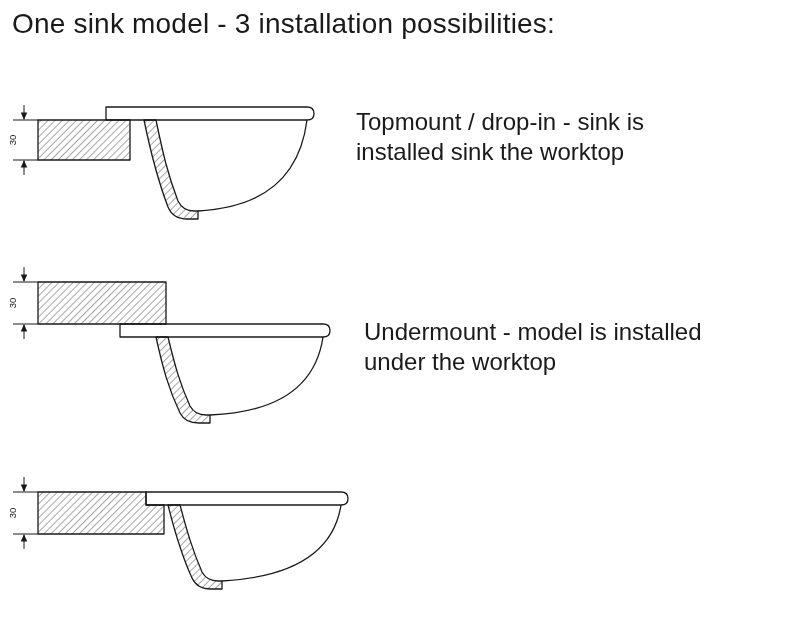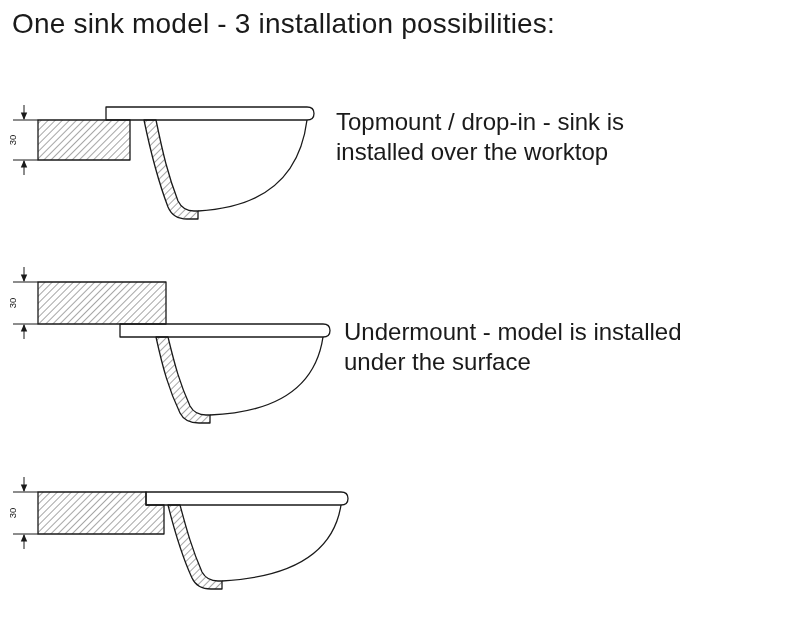--- a/index.html
+++ b/index.html
@@ -1,21 +1,21 @@
 <!DOCTYPE html>
 <html style="--line: #1a1a1a; --hatch: #3a3a3a; --bg: #ffffff;"><head>
 <meta charset="utf-8">
 <style>
   * { margin:0; padding:0; box-sizing:border-box; }
   html,body { background:#fff; }
   body { font-family:"Liberation Sans", sans-serif; }
   .page { position:relative; width:727px; height:621px; background:var(--bg,#ffffff); overflow:hidden; }
   .title { position:absolute; left:12px; top:8px; font-size:28px; font-weight:400;
            color:var(--line,#1a1a1a); letter-spacing:0.2px; }
-  .caption { position:absolute; font-size:24px; line-height:1.26; color:var(--line,#1a1a1a); }
+  .caption { position:absolute; font-size:24px; line-height:1.26; color:var(--line,#1a1a1a);margin-left:20px; }
   .diagram { position:absolute; }
   .ln   { fill:none; stroke:var(--line,#1a1a1a); stroke-width:1.3; stroke-linejoin:round; }
   .thin { fill:none; stroke:var(--line,#1a1a1a); stroke-width:1; }
   .hatched { stroke:var(--line,#1a1a1a); stroke-width:1.3; stroke-linejoin:round; }
   .arrow { fill:var(--line,#1a1a1a); stroke:none; }
   .dim-text { font-size:9.5px; fill:var(--line,#1a1a1a); font-family:"Liberation Sans",sans-serif; }
   .hline { stroke:var(--hatch,#3a3a3a); stroke-width:0.9; }
 </style>
 </head>
 <body>
@@ -40,21 +40,21 @@
       <text class="dim-text" transform="translate(8,58) rotate(-90)" text-anchor="middle">30</text>
     </g>
     <path class="hatched" fill="url(#hatch1)" d="M30,38 H122 V78 H30 Z"></path>
     <path class="ln" d="M98,38 V25 H299 Q306,25 306,31.5 Q306,38 299,38 Z"></path>
     <path class="hatched" fill="url(#hatch1)" d="M136,38 C143,72 149,96 160,125 Q165,137 179,137 H190 V129 H186 Q175,129 170,119 C160,93 155,72 148,38 Z"></path>
     <path class="ln" d="M299,38 Q288,124 190,129"></path>
   </svg>
 
   <div class="caption" style="left:336px; top:107px">
     <span>Topmount / drop-in - sink is</span><br>
-    <span>installed over the worktop</span>
+    <span>installed sink the worktop</span>
   </div>
 
   <svg class="diagram" style="left:8px; top:262px" width="345" height="178" viewBox="0 0 345 178">
     <defs>
       <pattern id="hatch2" width="5" height="5" patternUnits="userSpaceOnUse" patternTransform="rotate(45)">
         <line class="hline" x1="0" y1="0" x2="0" y2="5"></line>
       </pattern>
     </defs>
     <g>
       <line class="thin" x1="5" y1="20" x2="30" y2="20"></line>
@@ -66,21 +66,21 @@
       <text class="dim-text" transform="translate(8,41) rotate(-90)" text-anchor="middle">30</text>
     </g>
     <path class="hatched" fill="url(#hatch2)" d="M30,20 H158 V62 H30 Z"></path>
     <path class="ln" d="M112,75 V62 H315 Q322,62 322,68.5 Q322,75 315,75 Z"></path>
     <path class="hatched" fill="url(#hatch2)" d="M148,75 C155,107 161,128 172,151 Q177,161 191,161 H202 V153 H198 Q187,153 182,144 C172,122 167,104 160,75 Z"></path>
     <path class="ln" d="M315,75 Q304,149 202,153"></path>
   </svg>
 
   <div class="caption" style="left:344px; top:317px">
     <span>Undermount - model is installed</span><br>
-    <span>under the surface</span>
+    <span>under the worktop</span>
   </div>
 
   <svg class="diagram" style="left:8px; top:470px" width="370" height="132" viewBox="0 0 370 132">
     <defs>
       <pattern id="hatch3" width="5" height="5" patternUnits="userSpaceOnUse" patternTransform="rotate(45)">
         <line class="hline" x1="0" y1="0" x2="0" y2="5"></line>
       </pattern>
     </defs>
     <g>
       <line class="thin" x1="5" y1="22" x2="30" y2="22"></line>

